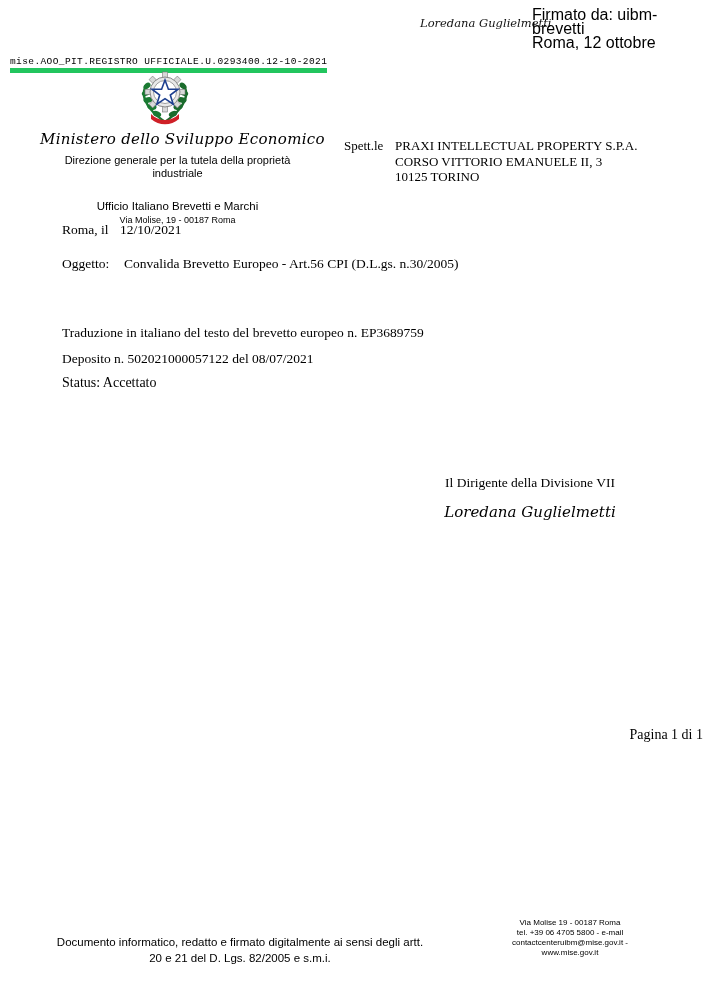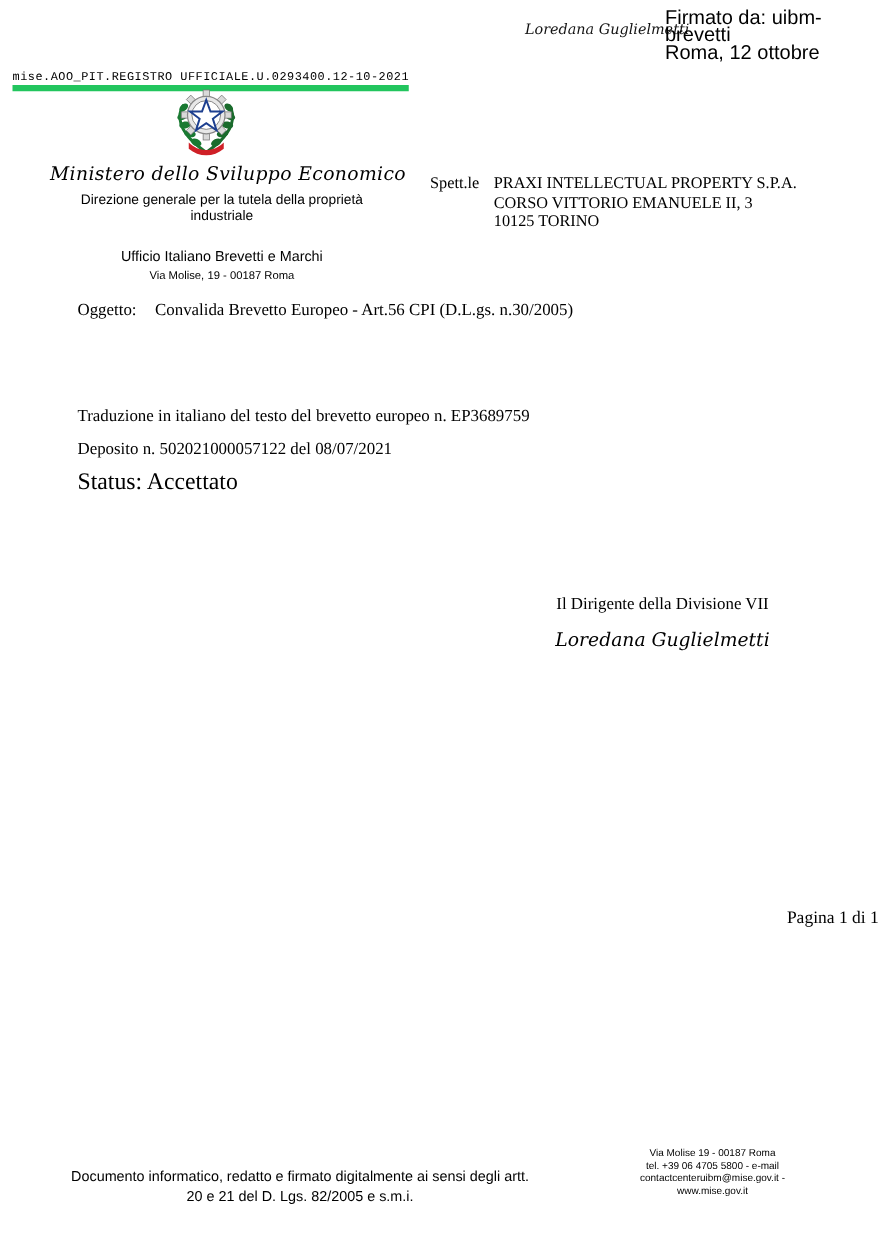--- a/index.html
+++ b/index.html
@@ -137,21 +137,21 @@
   }
   .row-date .label { display: inline-block; width: 58px; }
   .row-oggetto {
     margin-top: 18px;
     white-space: nowrap;
   }
   .row-oggetto .label { display: inline-block; width: 62px; }
 
   .para1 { position: absolute; left: 62px; top: 325px; font-size: 13.5px; white-space: nowrap; }
   .para2 { position: absolute; left: 62px; top: 351px; font-size: 13.5px; white-space: nowrap; }
-  .para3 { position: absolute; left: 62px; top: 375px; font-size: 19px; white-space: nowrap; }
+  .para3 { position: absolute; left: 62px; top: 375px; font-size: 14px; white-space: nowrap; }
 
   
   .signer {
     position: absolute;
     left: 400px;
     top: 475px;
     width: 260px;
     text-align: center;
   }
   .signer .role {
@@ -262,20 +262,23 @@
   <div class="recipient">
     <div class="spettle">Spett.le</div>
     <div class="lines">
       <div>PRAXI INTELLECTUAL PROPERTY S.P.A.</div>
       <div>CORSO VITTORIO EMANUELE II, 3</div>
       <div>10125 TORINO</div>
     </div>
   </div>
 
   <div class="body-block">
+    <div class="row-date">
+      <span class="label">Roma, il</span><span>12/10/2021</span>
+    </div>
     <div class="row-oggetto">
       <span class="label">Oggetto:</span><span>Convalida Brevetto Europeo - Art.56 CPI (D.L.gs. n.30/2005)</span>
     </div>
   </div>
 
   <div class="para1">Traduzione in italiano del testo del brevetto europeo n.  EP3689759</div>
   <div class="para2">Deposito n. 502021000057122 del 08/07/2021</div>
   <div class="para3">Status: Accettato</div>
 
   <div class="signer">

